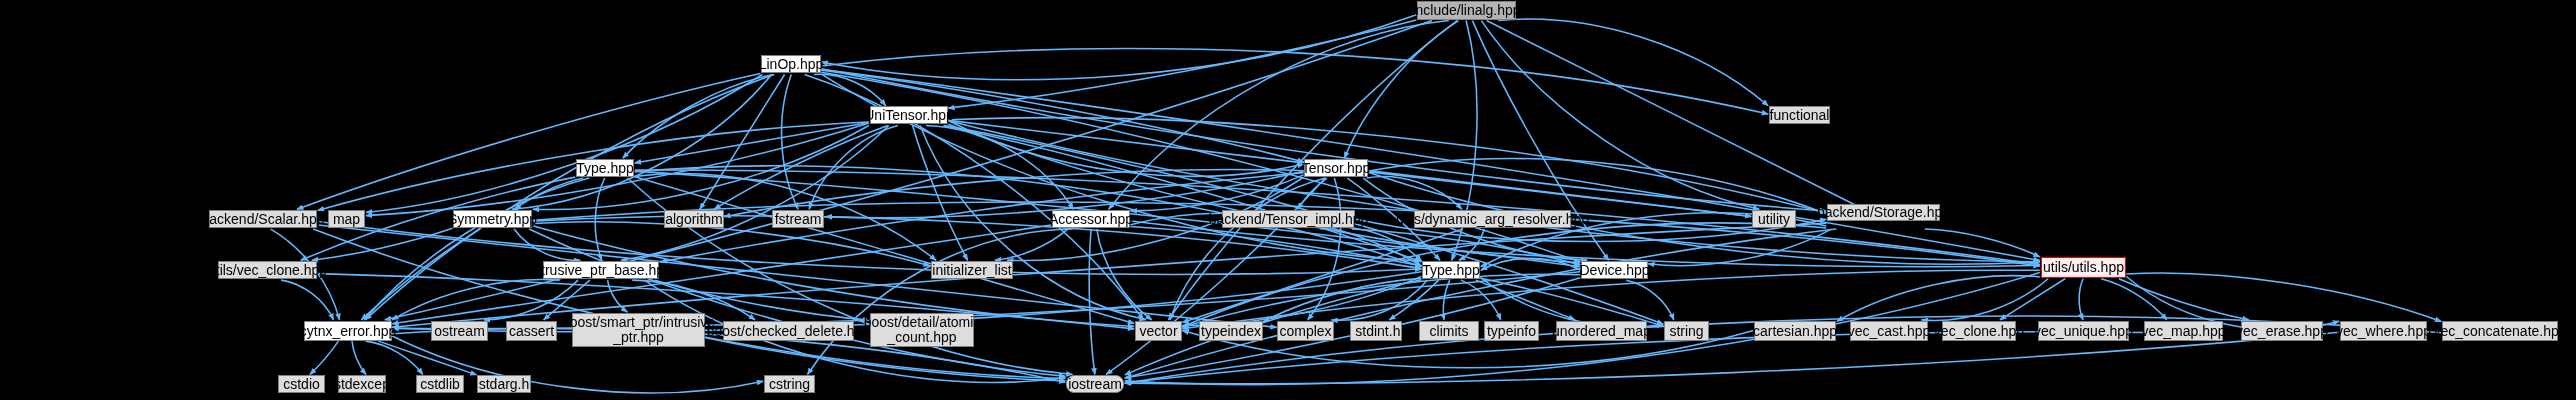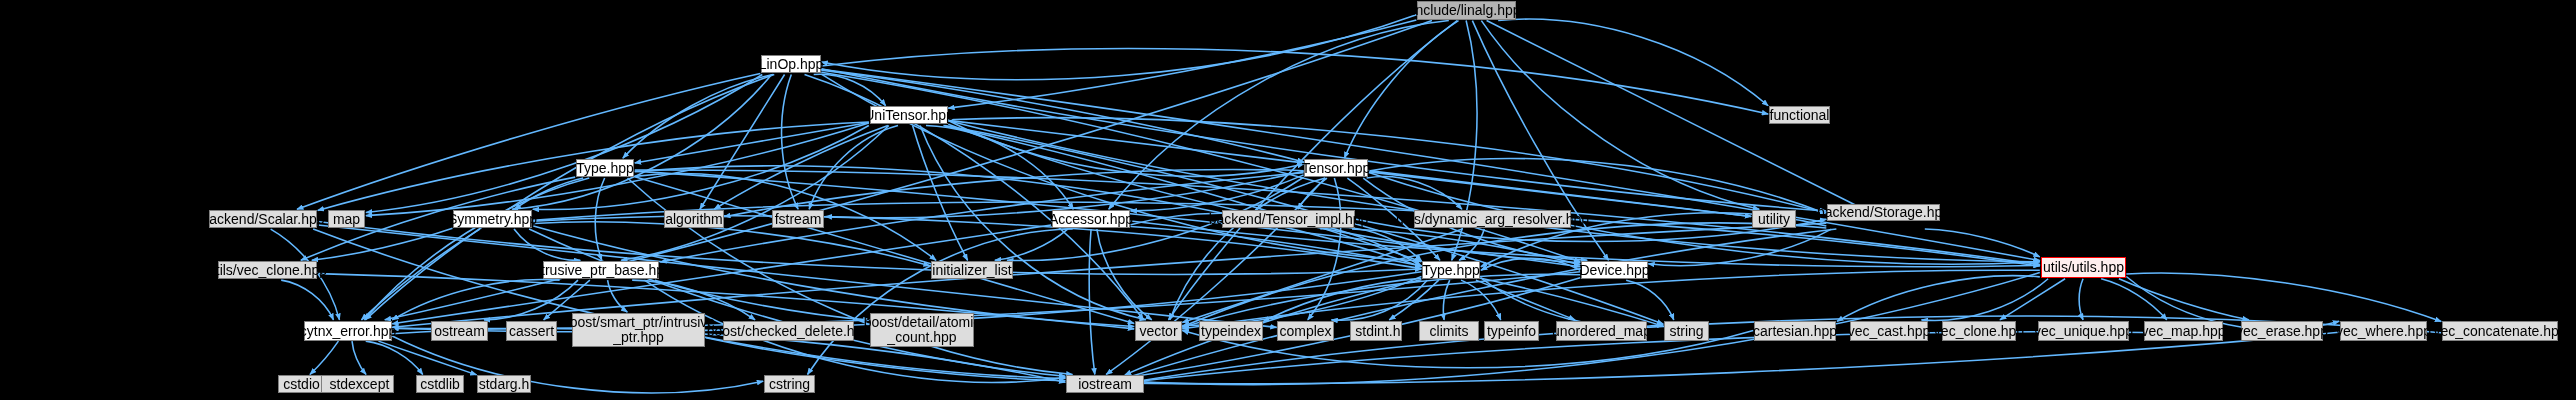--- a/index.html
+++ b/index.html
@@ -251,20 +251,20 @@
       <div class="node" style="left: 1664px; top: 321px; width: 45px; height: 20px;">string</div>
       <div class="node" style="left: 1754px; top: 321px; width: 82px; height: 20px;">cartesian.hpp</div>
       <div class="node" style="left: 1850px; top: 321px; width: 78px; height: 20px;">vec_cast.hpp</div>
       <div class="node" style="left: 1942px; top: 321px; width: 74px; height: 20px;">vec_clone.hpp</div>
       <div class="node" style="left: 2038px; top: 321px; width: 91px; height: 20px;">vec_unique.hpp</div>
       <div class="node" style="left: 2144px; top: 321px; width: 79px; height: 20px;">vec_map.hpp</div>
       <div class="node" style="left: 2241px; top: 321px; width: 82px; height: 20px;">vec_erase.hpp</div>
       <div class="node" style="left: 2340px; top: 321px; width: 87px; height: 20px;">vec_where.hpp</div>
       <div class="node" style="left: 2442px; top: 321px; width: 116px; height: 20px;">vec_concatenate.hpp</div>
       <div class="node" style="left: 278px; top: 375px; width: 47px; height: 18.4px;">cstdio</div>
-      <div class="node" style="left: 321px; top: 375px; width: 73px; height: 18.4px; padding-left: 8px;">stdexcept</div>
+      <div class="node" style="left: 338px; top: 375px; width: 48px; height: 18.4px; padding-left: 8px;">stdexcept</div>
       <div class="node" style="left: 416px; top: 375px; width: 48px; height: 18.4px;">cstdlib</div>
       <div class="node" style="left: 477px; top: 375px; width: 54px; height: 18.4px;">stdarg.h</div>
       <div class="node" style="left: 764px; top: 375px; width: 51px; height: 18.4px;">cstring</div>
-      <div class="node" style="left: 1066px; top: 375px; width: 78px; height: 18.4px;">iostream</div>
+      <div class="node" style="left: 1066px; top: 375px; width: 58px; height: 18.4px; border-radius: 8px;">iostream</div>
     </div>
 </div>
 
 
 </body></html>

